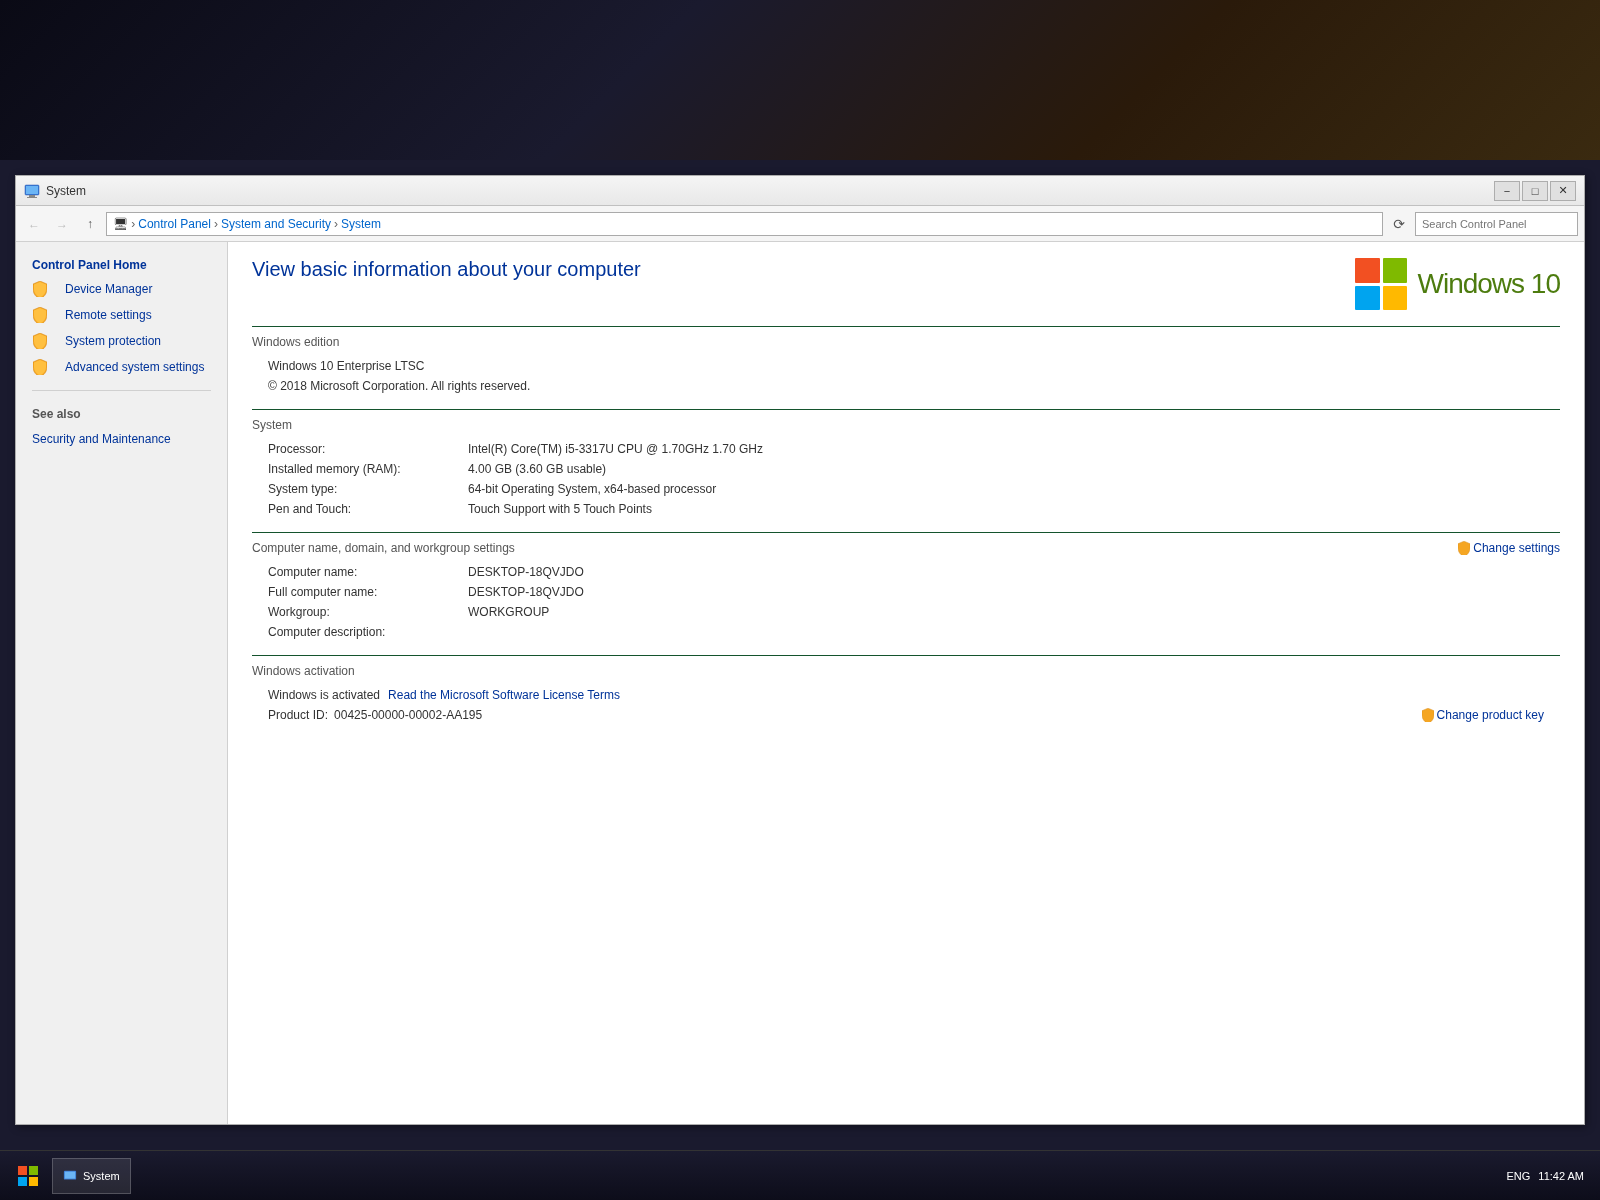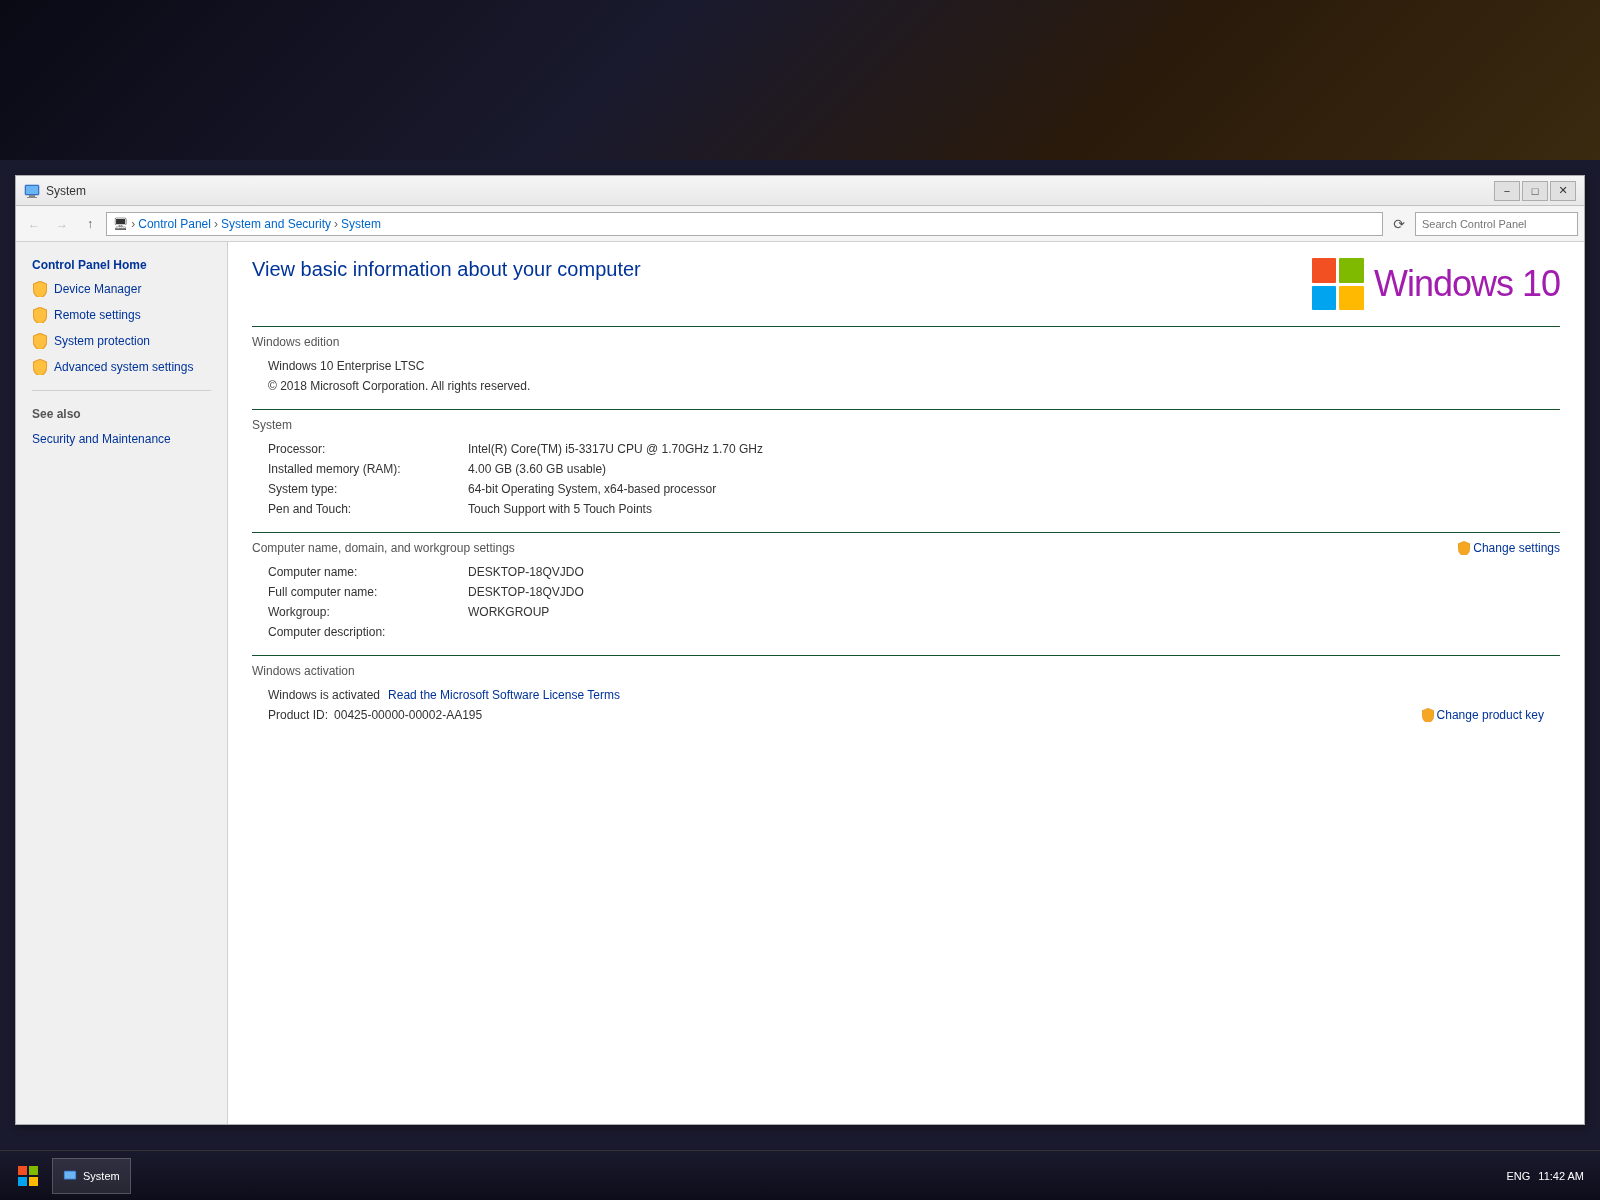--- a/index.html
+++ b/index.html
@@ -174,21 +174,21 @@
       padding: 4px 16px;
       cursor: pointer;
     }
     .sidebar-item {
       display: flex;
       align-items: center;
       padding: 5px 16px;
       cursor: pointer;
       color: #003399;
       font-size: 12px;
-      gap: 6px;
+      gap: 17px;
     }
     .sidebar-shield-icon {
       width: 16px;
       height: 16px;
       flex-shrink: 0;
       display: flex;
       align-items: center;
       justify-content: center;
     }
     .shield-svg {
@@ -267,23 +267,23 @@
       height: 52px;
     }
     .logo-sq {
       border-radius: 1px;
     }
     .logo-sq-1 { background: #f25022; }
     .logo-sq-2 { background: #7fba00; }
     .logo-sq-3 { background: #00a4ef; }
     .logo-sq-4 { background: #ffb900; }
     .windows-text {
-      font-size: 36px;
+      font-size: 28px;
       font-weight: 200;
-      color: #a21caf;
+      color: #4d7c0f;
       letter-spacing: -1px;
     }
 
     
     .change-settings-link {
       color: #003399;
       font-size: 12px;
       cursor: pointer;
       text-decoration: none;
       display: flex;

